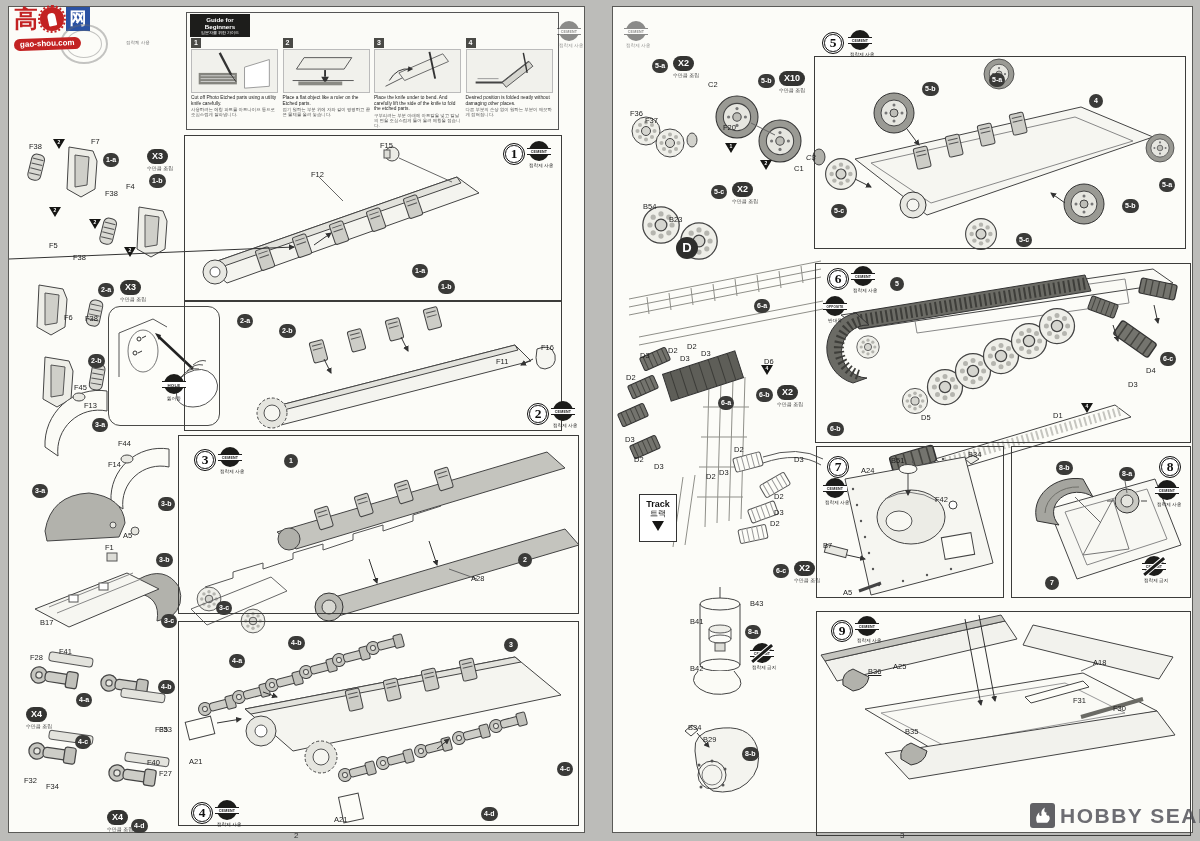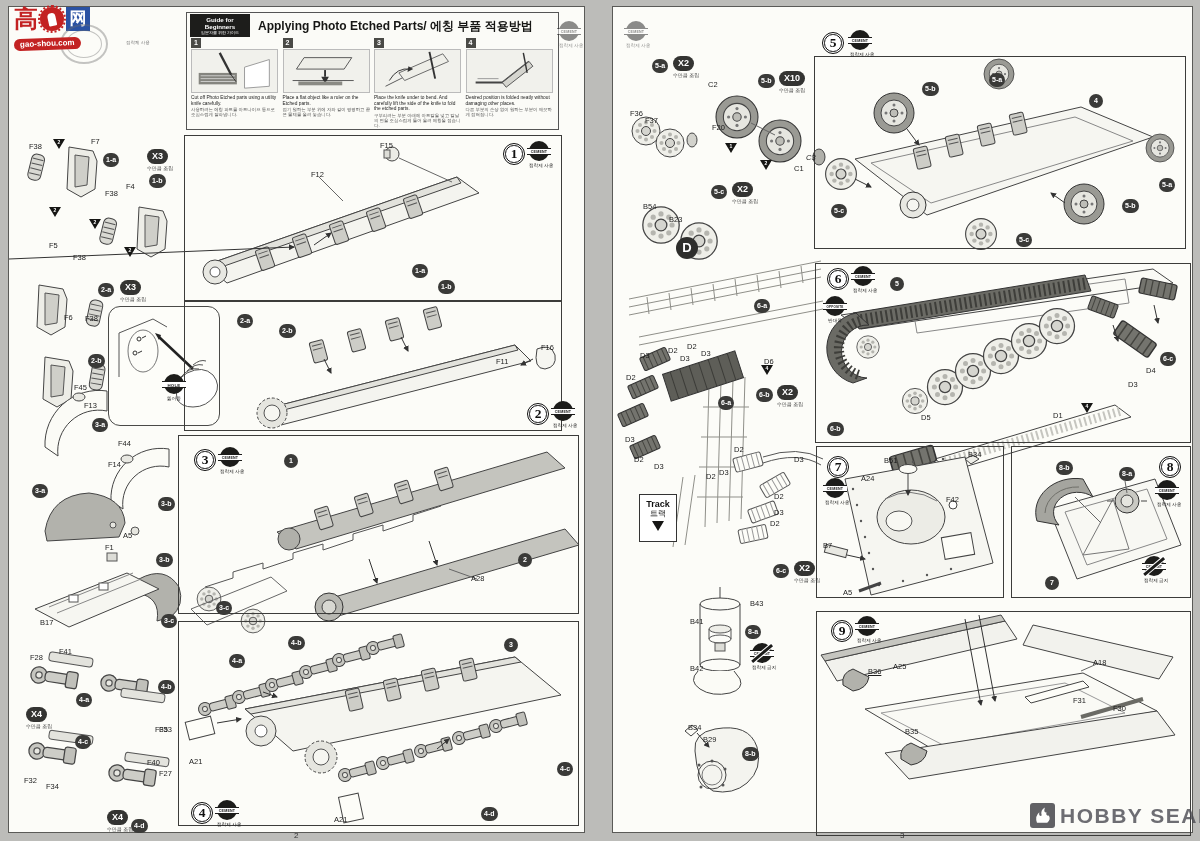--- a/index.html
+++ b/index.html
@@ -212,21 +212,20 @@
         <line x1="428" y1="742" x2="440" y2="732" stroke="#333" marker-end="url(#ahL)"></line>
       </g>
     </svg>
 
     <div class="howto">
       <div class="howto-top">
         <div class="gfb">
           <span class="gfb-t">Guide for Beginners</span>
           <span class="gfb-s">입문자를 위한 가이드</span>
         </div>
-        <span class="howto-title">Applying Photo Etched Parts/ 에칭 부품 적용방법</span>
       </div>
       <div class="howto-steps" id="howto-steps">
           <div class="hstep">
             <div class="hs-num">1</div>
             <svg class="hs-img" viewBox="0 0 87 44">
               <rect x="6" y="24" width="40" height="12" fill="#85857f"></rect>
               <path d="M8,27 h36 M8,30 h36 M8,33 h36" stroke="#fff" stroke-width="0.6"></path>
               <path d="M28,3 L40,26" stroke="#333" stroke-width="2.4"></path>
               <path d="M40,26 l5,7" stroke="#333"></path>
               <path d="M54,18 L80,10 L80,38 L54,40 Z" fill="#fff" stroke="#999"></path>
@@ -611,21 +610,21 @@
     </div>
 
     <div class="overlay" id="right_page-overlay">
         <div class="panel" style="left: 201px; top: 49px; width: 372px; height: 193px;"></div>
         <div class="panel" style="left: 202px; top: 256px; width: 376px; height: 180px;"></div>
         <div class="panel" style="left: 203px; top: 439px; width: 188px; height: 152px;"></div>
         <div class="panel" style="left: 398px; top: 439px; width: 180px; height: 152px;"></div>
         <div class="panel" style="left: 203px; top: 604px; width: 375px; height: 225px;"></div>
         <span class="plabel" style="left: 17px; top: 103px;">F36</span>
         <span class="plabel" style="left: 32px; top: 110px;">F37</span>
-        <span class="plabel" style="left: 55px; top: 117px; padding-left: 44px;">F20</span>
+        <span class="plabel" style="left: 66px; top: 117px; padding-left: 44px;">F20</span>
         <span class="plabel" style="left: 95px; top: 74px;">C2</span>
         <span class="plabel" style="left: 181px; top: 158px;">C1</span>
         <span class="plabel" style="left: 193px; top: 147px; font-style: italic;">C3</span>
         <span class="plabel" style="left: 30px; top: 196px;">B54</span>
         <span class="plabel" style="left: 56px; top: 209px;">B23</span>
         <span class="plabel" style="left: 27px; top: 345px;">D3</span>
         <span class="plabel" style="left: 13px; top: 367px;">D2</span>
         <span class="plabel" style="left: 55px; top: 340px;">D2</span>
         <span class="plabel" style="left: 67px; top: 348px;">D3</span>
         <span class="plabel" style="left: 74px; top: 336px;">D2</span>
@@ -643,24 +642,24 @@
         <span class="plabel" style="left: 157px; top: 513px;">D2</span>
         <span class="plabel" style="left: 137px; top: 593px;">B43</span>
         <span class="plabel" style="left: 77px; top: 611px;">B41</span>
         <span class="plabel" style="left: 77px; top: 658px;">B42</span>
         <span class="plabel" style="left: 75px; top: 717px;">B34</span>
         <span class="plabel" style="left: 90px; top: 729px;">B29</span>
         <span class="plabel" style="left: 533px; top: 360px;">D4</span>
         <span class="plabel" style="left: 515px; top: 374px;">D3</span>
         <span class="plabel" style="left: 440px; top: 405px;">D1</span>
         <span class="plabel" style="left: 308px; top: 407px;">D5</span>
-        <span class="plabel" style="left: 271px; top: 450px;">B51</span>
-        <span class="plabel" style="left: 248px; top: 460px; margin-top: 8px;">A24</span>
+        <span class="plabel" style="left: 278px; top: 450px;">B51</span>
+        <span class="plabel" style="left: 248px; top: 460px;">A24</span>
         <span class="plabel" style="left: 355px; top: 444px;">B34</span>
-        <span class="plabel" style="left: 333px; top: 489px;">F42</span>
+        <span class="plabel" style="left: 322px; top: 489px;">F42</span>
         <span class="plabel" style="left: 210px; top: 535px;">B7</span>
         <span class="plabel" style="left: 230px; top: 582px;">A5</span>
         <span class="plabel" style="left: 480px; top: 652px;">A18</span>
         <span class="plabel" style="left: 255px; top: 661px; text-decoration: underline;">B36</span>
         <span class="plabel" style="left: 280px; top: 656px;">A25</span>
         <span class="plabel" style="left: 460px; top: 690px;">F31</span>
         <span class="plabel" style="left: 500px; top: 698px;">F30</span>
         <span class="plabel" style="left: 292px; top: 721px; text-align: center;">B35</span>
         <div class="b-step" style="left: 209px; top: 25px;">5</div>
         <div class="b-dark" style="left: 39px; top: 52px;">5-a</div>

